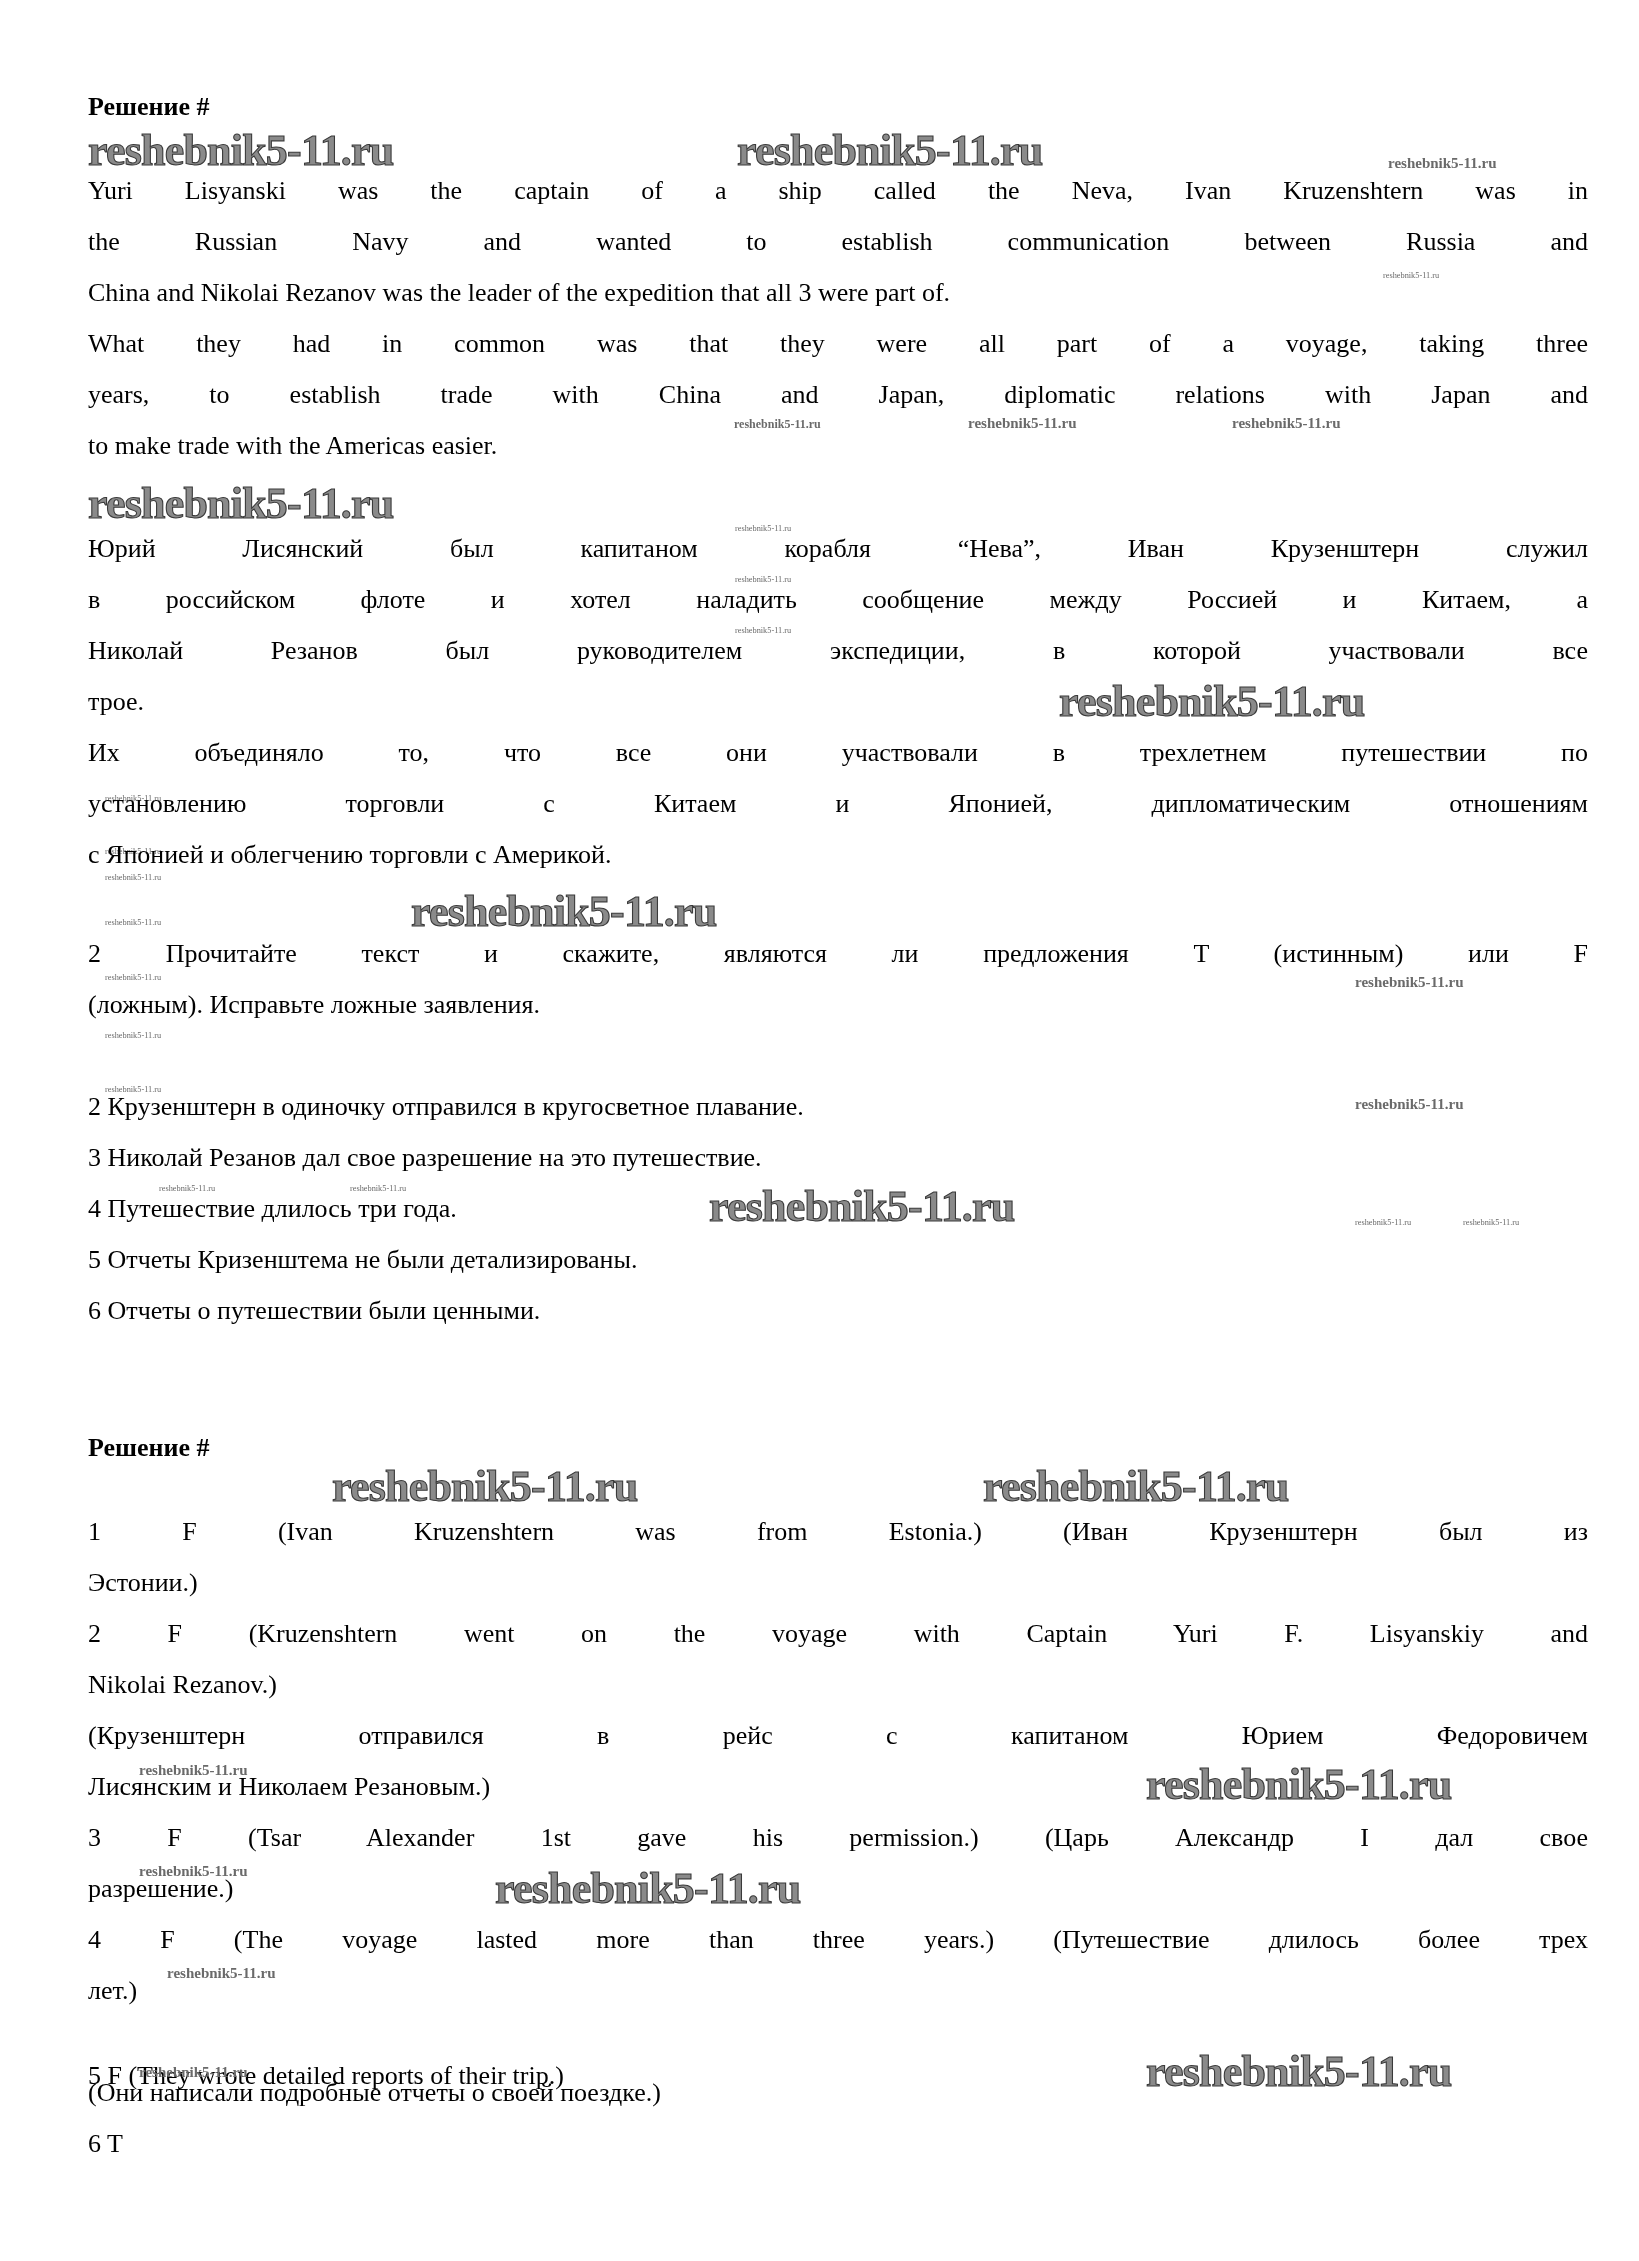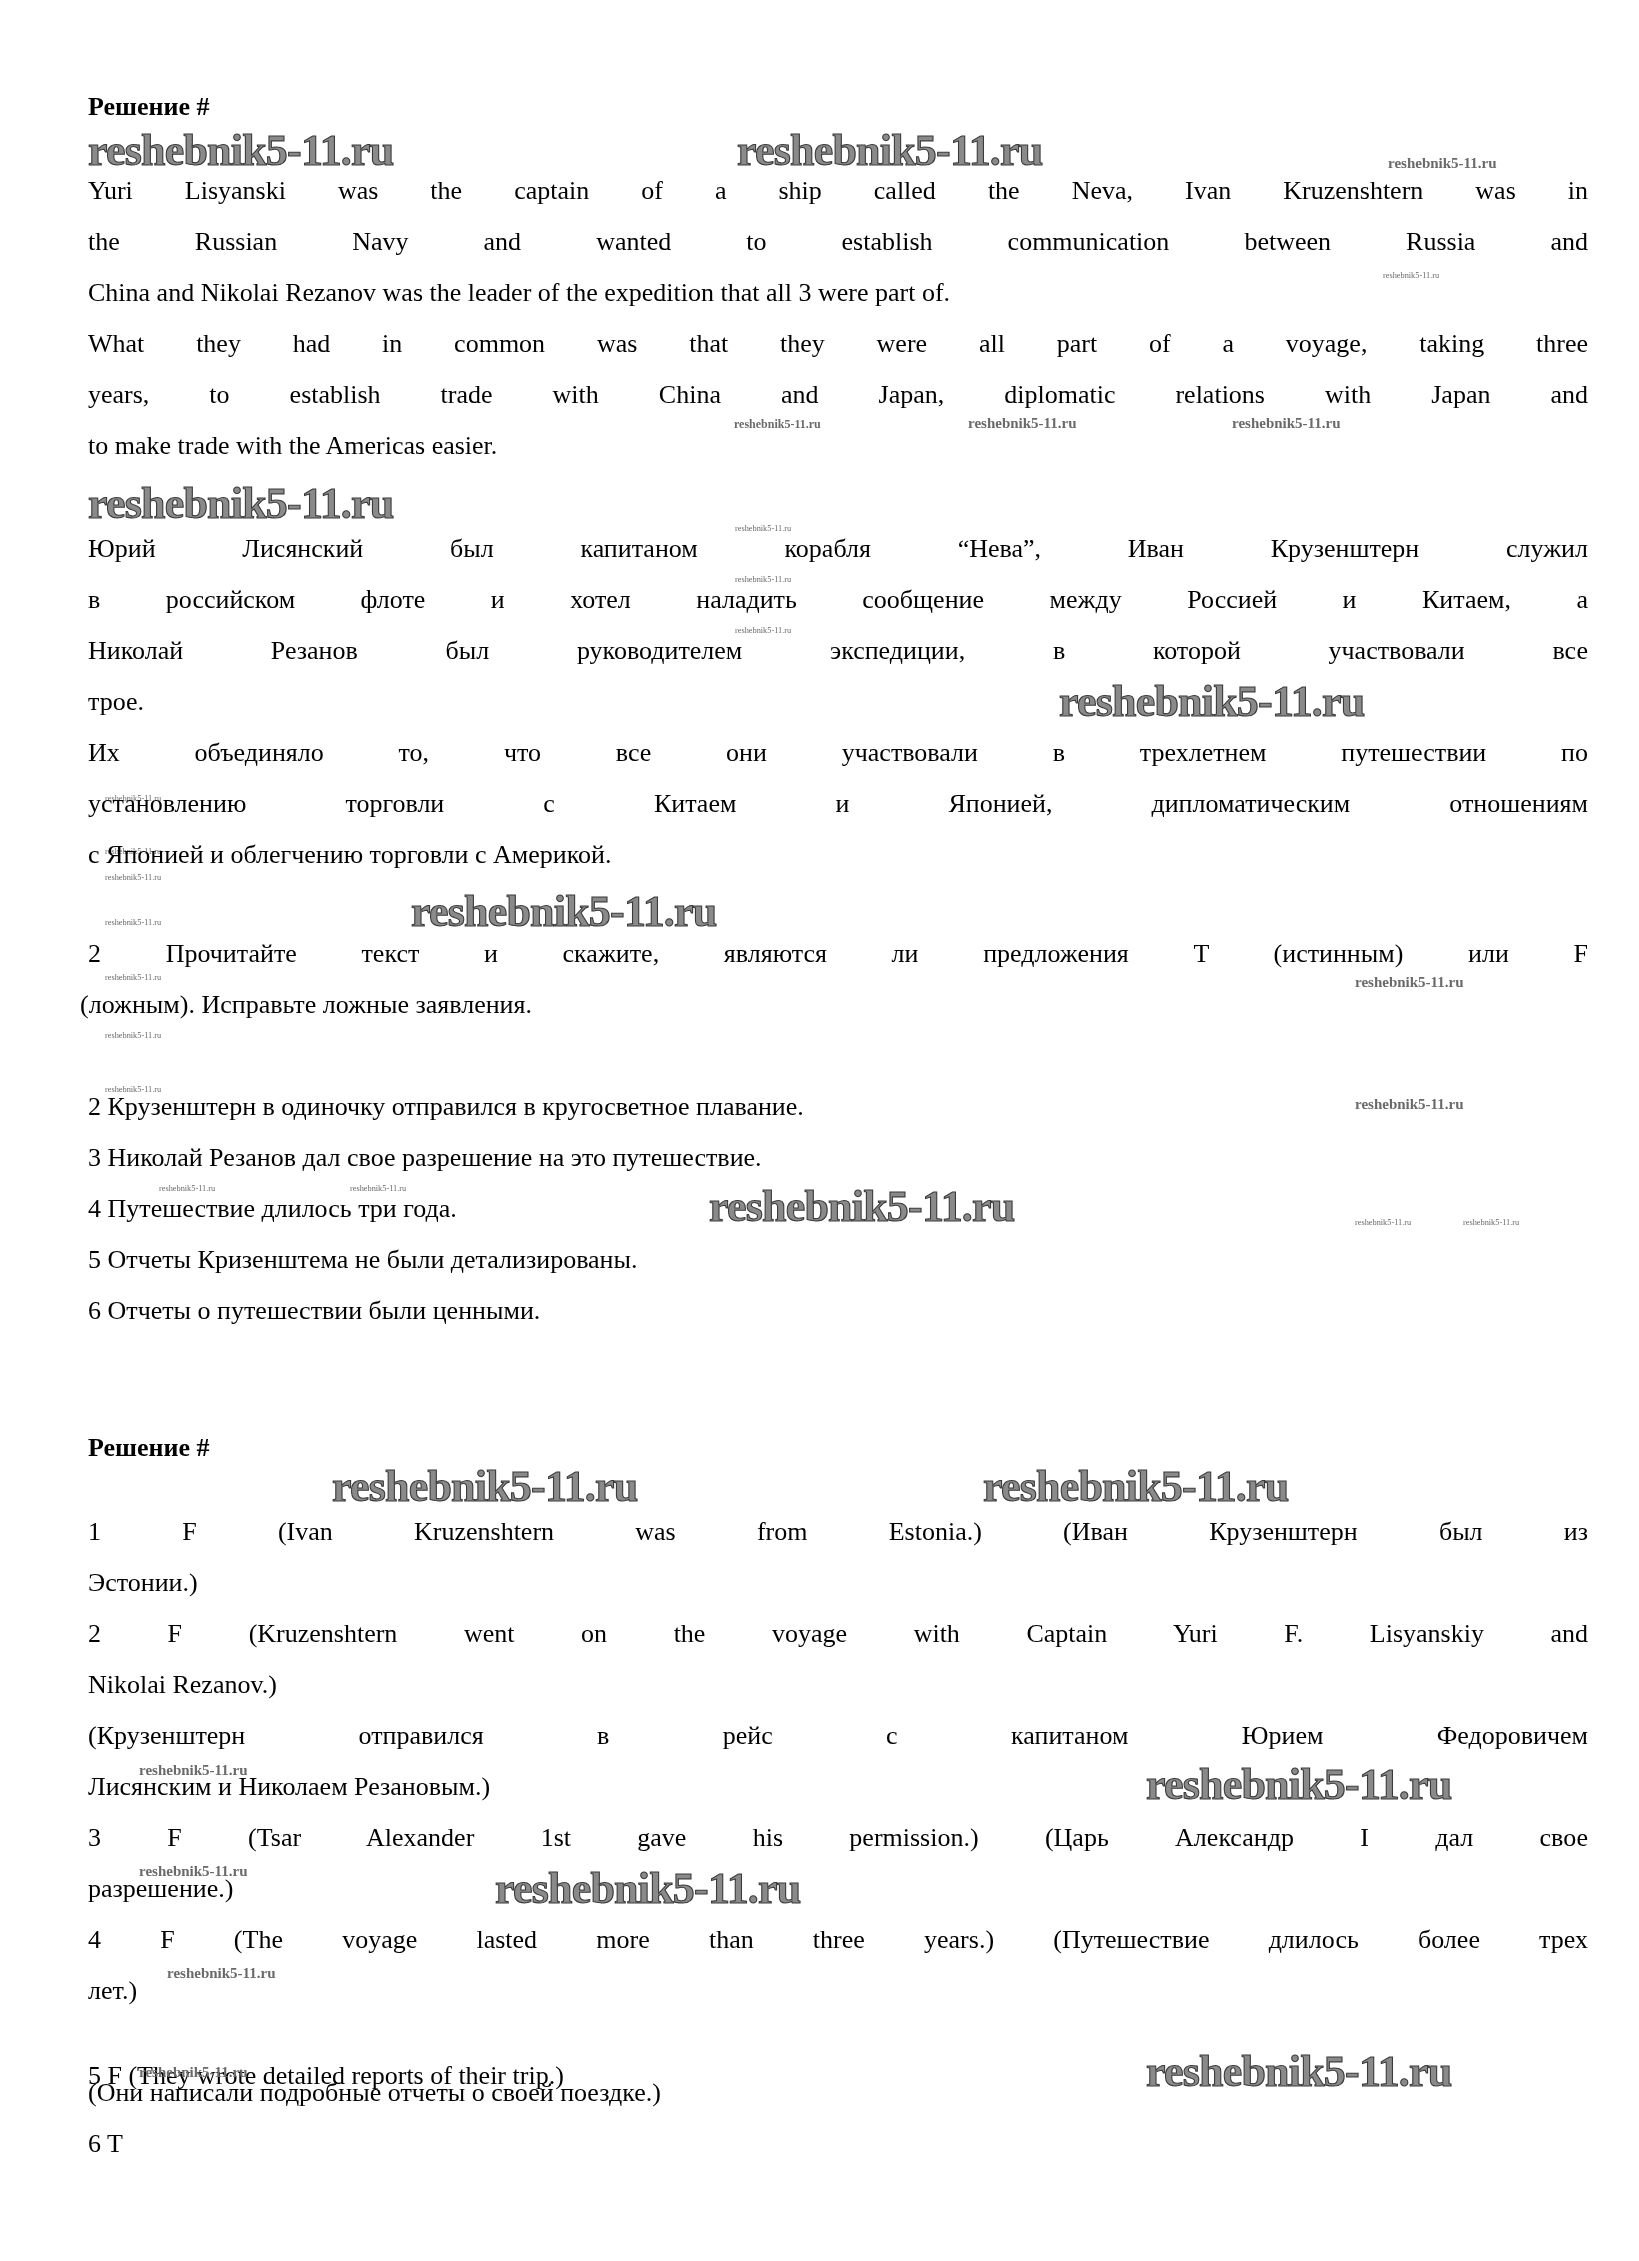--- a/index.html
+++ b/index.html
@@ -50,21 +50,21 @@
   <div class="txt just" style="left:88px;top:778px;">установлению торговли с Китаем и Японией, дипломатическим отношениям</div>
   <div class="wm-tiny" style="left:105px;top:848px;">reshebnik5-11.ru</div>
   <div class="txt" style="left:88px;top:829px;">с Японией и облегчению торговли с Америкой.</div>
   <div class="wm-tiny" style="left:105px;top:874px;">reshebnik5-11.ru</div>
 
   <div class="wm-big" style="left:411px;top:890px;">reshebnik5-11.ru</div>
   <div class="wm-tiny" style="left:105px;top:919px;">reshebnik5-11.ru</div>
   <div class="txt just" style="left:88px;top:928px;">2 Прочитайте текст и скажите, являются ли предложения T (истинным) или F</div>
   <div class="wm-tiny" style="left:105px;top:974px;">reshebnik5-11.ru</div>
   <div class="wm-small" style="left:1355px;top:975px;">reshebnik5-11.ru</div>
-  <div class="txt" style="left:80px;top:979px;text-align:center;">(ложным). Исправьте ложные заявления.</div>
+  <div class="txt" style="left:88px;top:979px;text-align:center;">(ложным). Исправьте ложные заявления.</div>
   <div class="wm-tiny" style="left:105px;top:1032px;">reshebnik5-11.ru</div>
   <div class="wm-tiny" style="left:105px;top:1086px;">reshebnik5-11.ru</div>
   <div class="txt" style="left:88px;top:1081px;">2 Крузенштерн в одиночку отправился в кругосветное плавание.</div>
   <div class="wm-small" style="left:1355px;top:1097px;">reshebnik5-11.ru</div>
   <div class="txt" style="left:88px;top:1132px;">3 Николай Резанов дал свое разрешение на это путешествие.</div>
   <div class="wm-tiny" style="left:159px;top:1185px;">reshebnik5-11.ru</div>
   <div class="wm-tiny" style="left:350px;top:1185px;">reshebnik5-11.ru</div>
   <div class="txt" style="left:88px;top:1183px;">4 Путешествие длилось три года.</div>
   <div class="wm-big" style="left:709px;top:1185px;">reshebnik5-11.ru</div>
   <div class="wm-tiny" style="left:1355px;top:1219px;">reshebnik5-11.ru</div>

